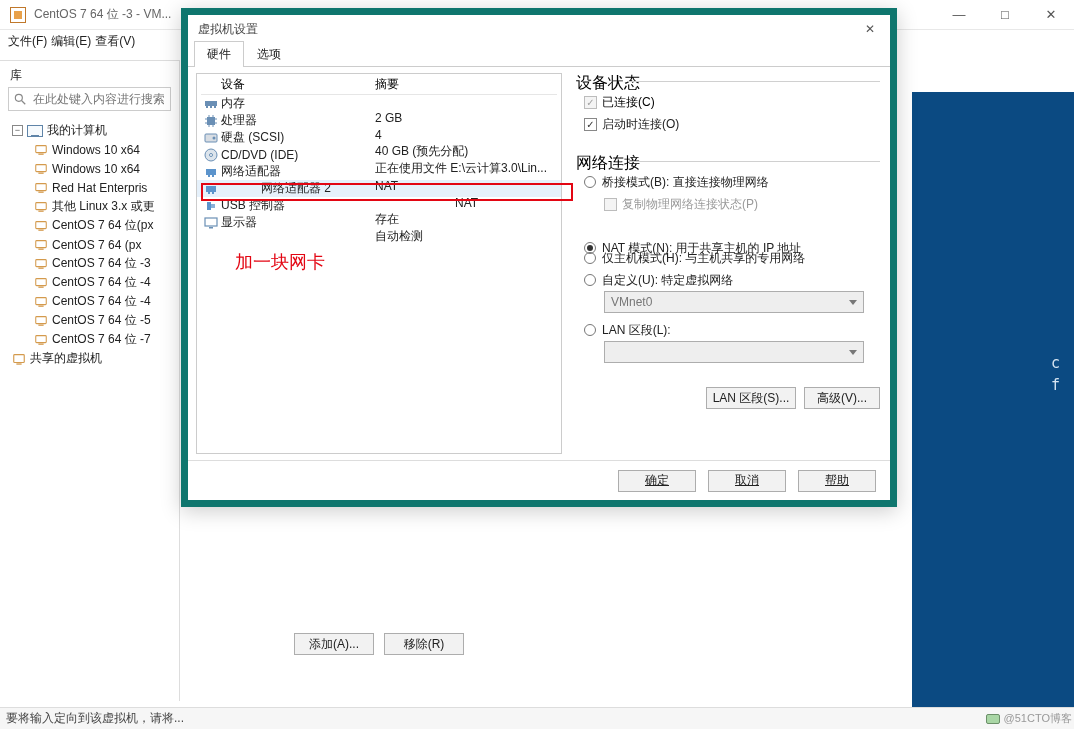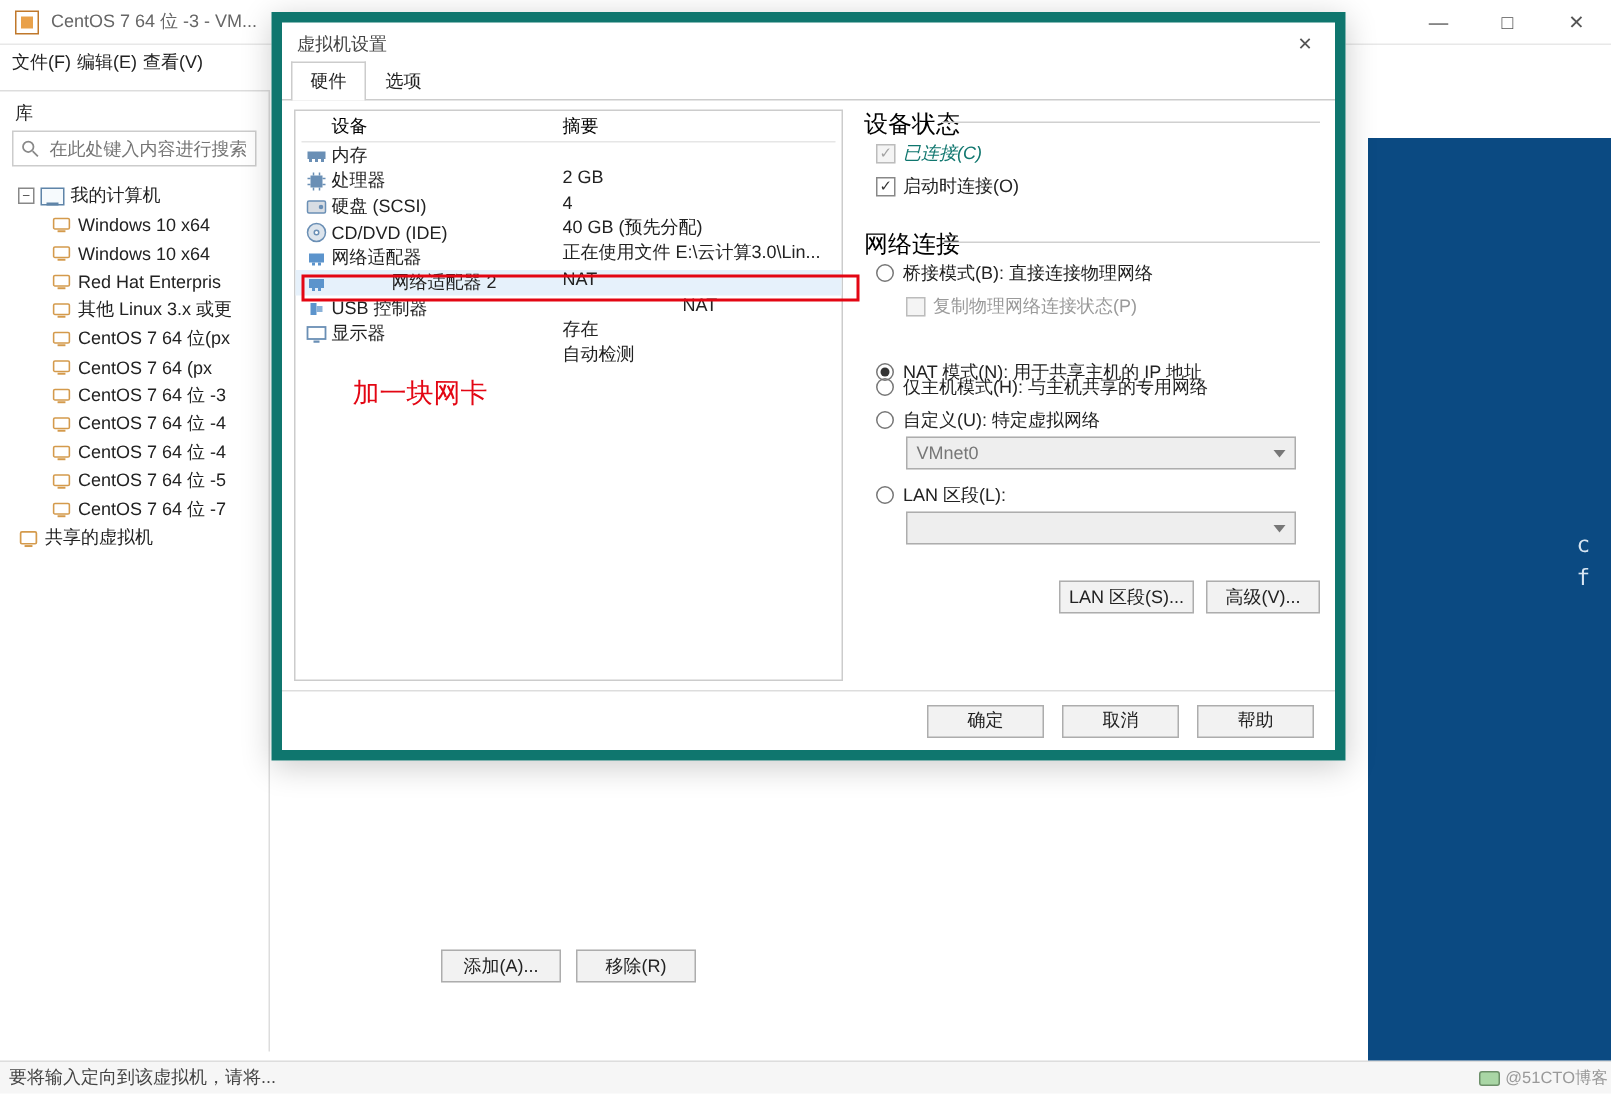--- a/index.html
+++ b/index.html
@@ -82,21 +82,21 @@
   .chk.checked:before { content:"✓"; }
 
   .radio-row { position:absolute; display:flex; align-items:center; gap:6px; height:18px; white-space:nowrap; }
   .radio { width:12px; height:12px; border:1px solid #777; border-radius:50%; display:flex; align-items:center; justify-content:center; }
   .radio.checked:after { content:""; width:6px; height:6px; background:#333; border-radius:50%; }
   .radio-row.disabled span, .chk-row.disabled span { color:#999; }
 
   .sel { position:absolute; height:22px; border:1px solid #adadad; background:#eee; display:flex; align-items:center; padding:0 6px; font-size:12px; color:#777; justify-content:space-between; }
   .sel .caret { width:0;height:0;border-left:4px solid transparent;border-right:4px solid transparent;border-top:5px solid #777; }
 
-  .dlg-footer { position:absolute; left:0; right:0; bottom:0; height:40px; border-top:1px solid #ddd; display:flex; align-items:center; justify-content:flex-end; gap:12px; padding-right:14px; }
+  .dlg-footer { position:absolute; left:0; right:0; bottom:0; height:40px; border-top:1px solid #ddd; display:flex; align-items:center; justify-content:flex-end; gap:12px; padding-right:14px;text-decoration:underline; }
 
   .watermark { position:absolute; right:2px; bottom:3px; font-size:11px; color:#999; display:flex; align-items:center; gap:4px; }
   .watermark .disk { width:14px; height:10px; border-radius:2px; border:1px solid #6c8f69; background:#a9d6a5; }
 </style>
 </head>
 <body>
 
 <div class="main-window">
 
   <div class="titlebar-outer">
@@ -359,21 +359,21 @@
         <div class="btn">添加(A)...</div>
         <div class="btn">移除(R)</div>
       </div>
 
       <div class="settings">
         <div class="group-label" style="left:0; top:0;">设备状态</div>
         <div class="group-hr" style="left:52px; top:8px; right:2px;"></div>
 
         <div class="chk-row" style="left:8px; top:20px;">
           <div class="chk checked disabled"></div>
-          <span style="color:#0f766e;font-style:italic;">已连接(C)</span>
+          <span style="color:#000000;">已连接(C)</span>
         </div>
         <div class="chk-row" style="left:8px; top:42px;">
           <div class="chk checked"></div>
           <span>启动时连接(O)</span>
         </div>
 
         <div class="group-label" style="left:0; top:80px;">网络连接</div>
         <div class="group-hr" style="left:52px; top:88px; right:2px;"></div>
 
         <div class="radio-row" style="left:8px; top:100px;">

